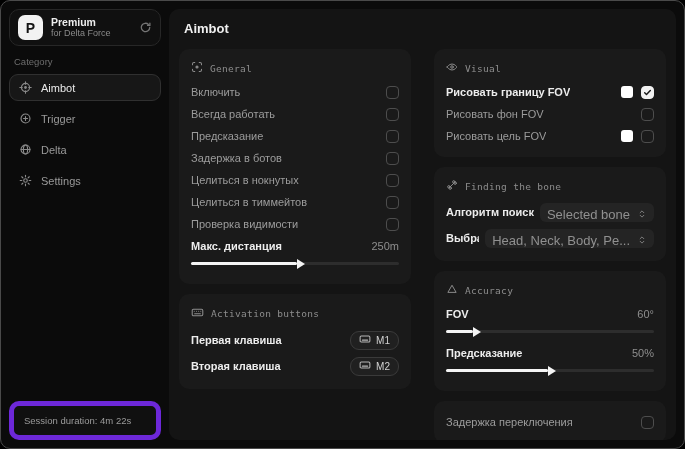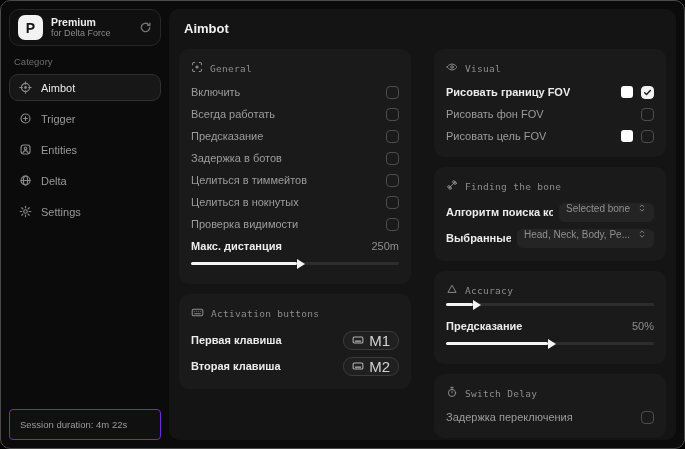--- a/index.html
+++ b/index.html
@@ -15,21 +15,21 @@
         display:flex;align-items:center;justify-content:center;font-size:14px;}
   .titles{display:flex;flex-direction:column;line-height:1.2;}
   .app-title{font-size:10.5px;font-weight:bold;color:#ececec;}
   .app-subtitle{font-size:9px;color:#8a8a8a;}
   .sync{margin-left:auto;color:#757575;display:flex;}
   .category{font-size:9.5px;color:#6d6d6d;margin:10px 5px 7px;}
   .nav-item{display:flex;align-items:center;gap:9px;padding:6px 9px;margin-bottom:4px;
             border:1px solid transparent;border-radius:9px;color:#9a9a9a;font-size:11px;cursor:pointer;}
   .nav-item .nicon{display:flex;color:#8a8a8a;}
   .nav-item.active{border-color:#303030;background:#171717;color:#eaeaea;}
-  .session{margin-top:auto;border:1px solid #6d28d9;border-radius:4px;padding:9px 10px;
+  .session{margin-top:auto;border:5px solid #6d28d9;border-radius:10px;padding:9px 10px;
            font-size:9.5px;color:#9b9b9b;background:#101010;}
   
   .panel{flex:1;margin:8px 8px 8px 0;background:#141414;border-radius:10px;
          padding:12px 10px 10px;box-sizing:border-box;display:flex;flex-direction:column;overflow:hidden;}
   .page-title{font-size:13px;color:#f0f0f0;margin:0 0 13px 5px;font-weight:bold;}
   .cols{display:flex;gap:23px;flex:1;min-height:0;}
   .col{flex:1;display:flex;flex-direction:column;gap:10px;min-width:0;}
   .card{background:#1a1a1a;border-radius:10px;padding:10px 12px;box-sizing:border-box;}
   .card-header{display:flex;align-items:center;gap:7px;font-family:"DejaVu Sans Mono",monospace;
                font-size:9.5px;color:#8d8d8d;margin:2px 0 6px;letter-spacing:.3px;}
@@ -42,24 +42,24 @@
   .value{color:#8e8e8e;font-size:11px;flex-shrink:0;}
   .controls{display:flex;align-items:center;gap:8px;flex-shrink:0;}
   .checkbox{width:13px;height:13px;border:1.5px solid #4d4d4d;border-radius:4px;box-sizing:border-box;cursor:pointer;}
   .checkbox.checked{background:#f2f2f2;border-color:#f2f2f2;display:flex;align-items:center;justify-content:center;}
   .swatch{width:12px;height:12px;border-radius:3px;background:#ffffff;cursor:pointer;}
   .slider{position:relative;height:3px;background:#2d2d2d;border-radius:2px;margin:5px 0 9px;cursor:pointer;}
   .slider .fill{position:absolute;left:0;top:0;height:3px;background:#f5f5f5;border-radius:2px;}
   .slider .thumb{position:absolute;top:-3.5px;width:0;height:0;
        border-top:5px solid transparent;border-bottom:5px solid transparent;border-left:8px solid #f5f5f5;}
   .keybtn{display:flex;align-items:center;gap:5px;background:#202020;border:1px solid #3a3a3a;border-radius:9px;
-          padding:0 8px;font-size:15px;color:#d2d2d2;height:19px;box-sizing:border-box;cursor:pointer;flex-shrink:0;}
+          padding:0 8px;font-size:10px;color:#d2d2d2;height:19px;box-sizing:border-box;cursor:pointer;flex-shrink:0;}
   .keybtn svg{color:#b5b5b5;}
-  .dropdown{display:flex;align-items:flex-start;gap:7px;background:#242424;border-radius:6px;
-            padding:0 7px;font-size:10px;color:#909090;height:19px;box-sizing:border-box;
+  .dropdown{display:flex;align-items:flex-end;gap:7px;background:#242424;border-radius:6px;
+            padding:0 7px;font-size:13px;color:#909090;height:19px;box-sizing:border-box;
             white-space:nowrap;flex-shrink:0;cursor:pointer;}
   .dropdown svg{color:#7c7c7c;}
 </style>
 </head>
 <body>
 
 <div class="window">
 
   <aside class="sidebar">
     <div class="side-header">
@@ -93,30 +93,20 @@
         <span class="nicon">
           <svg width="13" height="13" viewBox="0 0 16 16" fill="none" stroke="currentColor" stroke-width="1.4" stroke-linecap="round">
             <circle cx="8" cy="8" r="5.5"></circle>
               <path d="M8 5.5v5M5.5 8h5"></path>
           </svg>
         </span>
         <span>Trigger</span>
       </div>
       <div class="nav-item">
         <span class="nicon">
-          <svg width="13" height="13" viewBox="0 0 16 16" fill="none" stroke="currentColor" stroke-width="1.4" stroke-linecap="round" stroke-linejoin="round">
-            <rect x="2.5" y="2.5" width="11" height="11" rx="3"></rect>
-              <circle cx="8" cy="6.5" r="1.6"></circle>
-              <path d="M4.8 12c.5-1.8 1.7-2.6 3.2-2.6s2.7.8 3.2 2.6"></path>
-          </svg>
-        </span>
-        <span>Entities</span>
-      </div>
-      <div class="nav-item">
-        <span class="nicon">
           <svg width="13" height="13" viewBox="0 0 16 16" fill="none" stroke="currentColor" stroke-width="1.4" stroke-linecap="round">
             <circle cx="8" cy="8" r="5.5"></circle>
               <path d="M2.5 8h11"></path>
               <ellipse cx="8" cy="8" rx="2.6" ry="5.5"></ellipse>
           </svg>
         </span>
         <span>Delta</span>
       </div>
       <div class="nav-item">
         <span class="nicon">
@@ -162,25 +152,25 @@
           </div>
           <div class="row">
             <span class="lbl">Предсказание</span>
             <span class="checkbox"></span>
           </div>
           <div class="row">
             <span class="lbl">Задержка в ботов</span>
             <span class="checkbox"></span>
           </div>
           <div class="row">
+            <span class="lbl">Целиться в нокнутых</span>
+            <span class="checkbox"></span>
+          </div>
+          <div class="row">
             <span class="lbl">Целиться в тиммейтов</span>
-            <span class="checkbox"></span>
-          </div>
-          <div class="row">
-            <span class="lbl">Целиться в нокнутых</span>
             <span class="checkbox"></span>
           </div>
           <div class="row">
             <span class="lbl">Проверка видимости</span>
             <span class="checkbox"></span>
           </div>
 
           <div class="row">
             <span class="lbl-strong">Макс. дистанция</span>
             <span class="value">250m</span>
@@ -309,45 +299,40 @@
         <section class="card">
           <div class="card-header">
             <span>
               <svg width="12" height="12" viewBox="0 0 16 16" fill="none" stroke="currentColor" stroke-width="1.3" stroke-linejoin="round">
                 <path d="M8 3l5.5 9.5h-11z"></path>
               </svg>
             </span>
             <span>Accuracy</span>
           </div>
 
+          <div class="row">
+            <span class="lbl-strong">FOV</span>
+            <span class="value">60°</span>
+          </div>
           <div class="slider">
             <div class="fill" style="width: 13%;"></div>
             <div class="thumb" style="left: 13%;"></div>
           </div>
 
           <div class="row">
             <span class="lbl-strong">Предсказание</span>
             <span class="value">50%</span>
           </div>
           <div class="slider">
             <div class="fill" style="width: 49%;"></div>
             <div class="thumb" style="left: 49%;"></div>
           </div>
         </section>
 
         <section class="card">
-          <div class="card-header">
-            <span>
-              <svg width="12" height="12" viewBox="0 0 16 16" fill="none" stroke="currentColor" stroke-width="1.3" stroke-linecap="round">
-                <circle cx="8" cy="9.2" r="4.8"></circle>
-                  <path d="M8 9.2V6.8M6.4 1.8h3.2M8 1.8v2"></path>
-              </svg>
-            </span>
-            <span>Switch Delay</span>
-          </div>
 
           <div class="row">
             <span class="lbl">Задержка переключения</span>
             <span class="checkbox"></span>
           </div>
 
         </section>
       </div>
     </div>
   </main>

